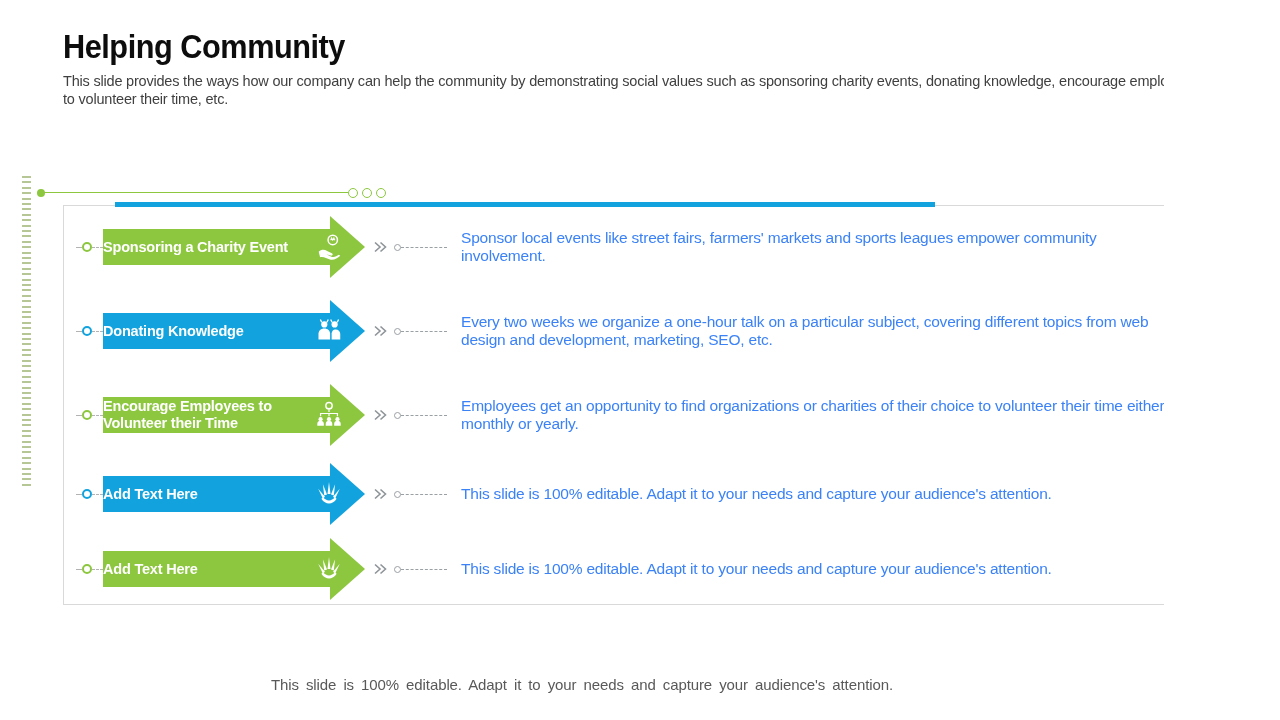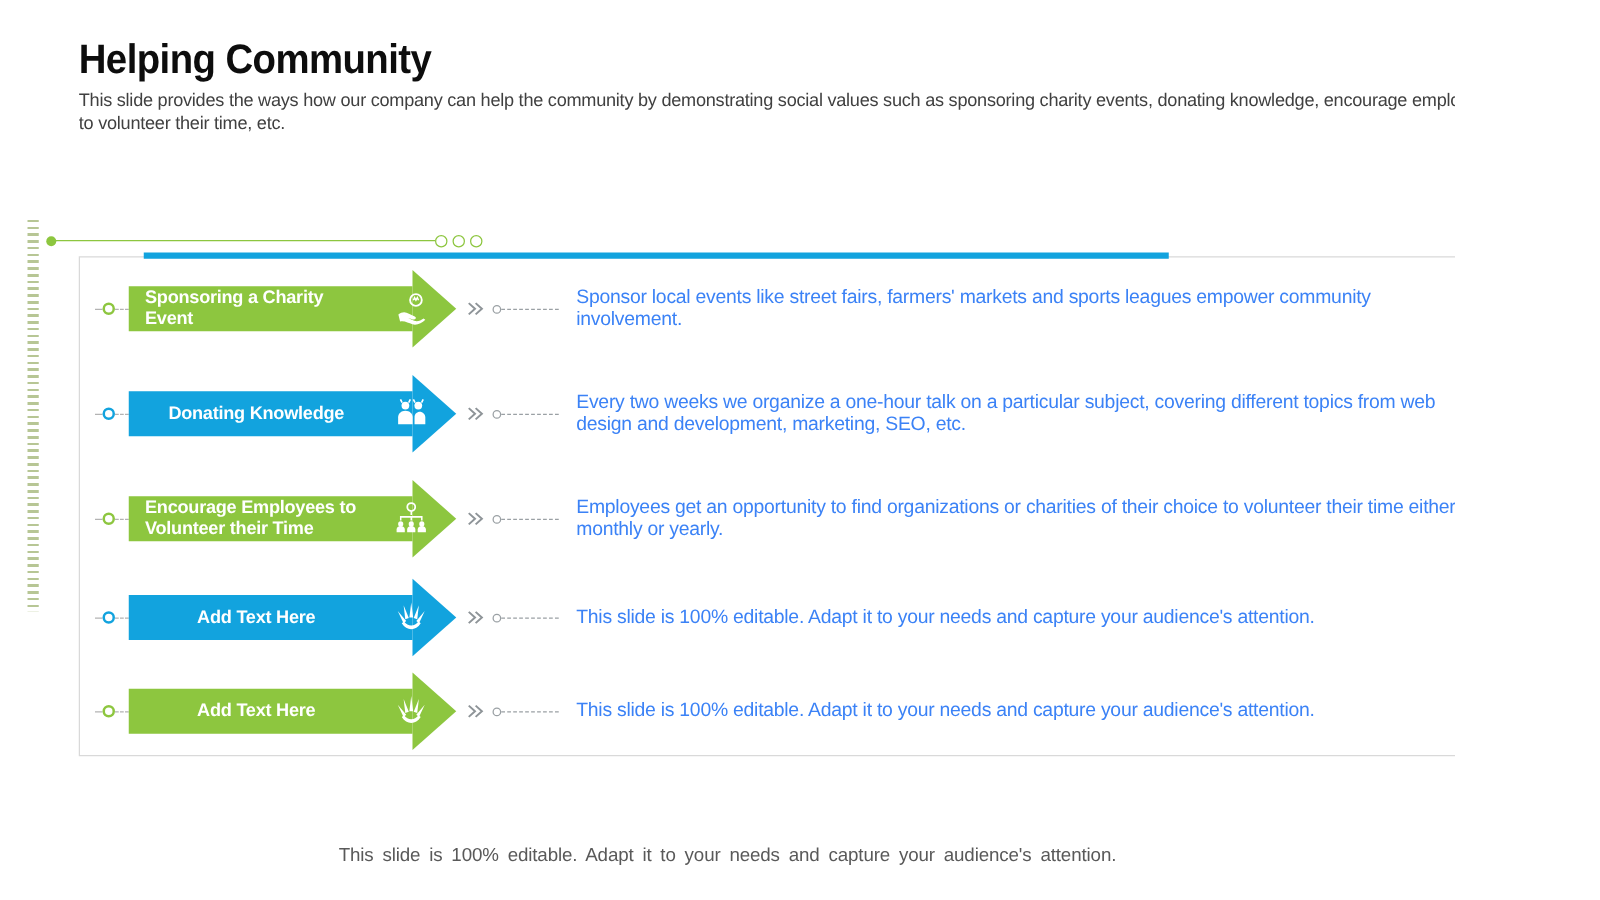--- a/index.html
+++ b/index.html
@@ -38,21 +38,21 @@
   }
   .row { position:absolute; left:0; height:36px; display:flex; align-items:center; }
   .row.green { --c:#8DC63F; }
   .row.blue  { --c:#12A3DE; }
   .lead { display:flex; align-items:center; margin-left:12px; }
   .lead .dash-a { width:6px;  border-top:1.5px dashed #b3b3b3; }
   .lead .dash-b { width:11px; border-top:1.5px dashed #b3b3b3; }
   .node-circle { width:10px; height:10px; border-radius:50%; border:2px solid var(--c); background:#fff; }
   .banner {
     position:relative; width:227px; height:36px; background:var(--c);
-    display:flex; align-items:center; padding-left:13px; padding-right:36px;justify-content:center;
+    display:flex; align-items:center; padding-right:36px;
   }
   .banner::after {
     content:""; position:absolute; left:100%; top:50%; transform:translateY(-50%);
     width:0; height:0; border-top:31px solid transparent; border-bottom:31px solid transparent;
     border-left:35px solid var(--c);
   }
   .banner-label {
     color:#fff; font-weight:700; font-size:14.5px; line-height:1.15; letter-spacing:-.2px;
   }
   .banner-icon {

